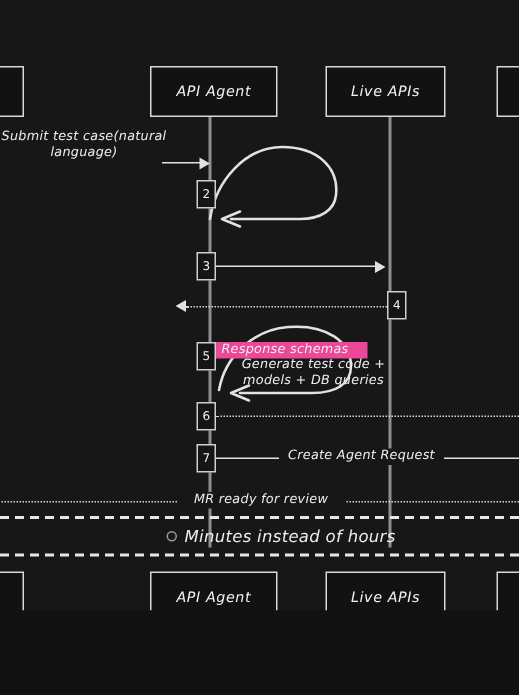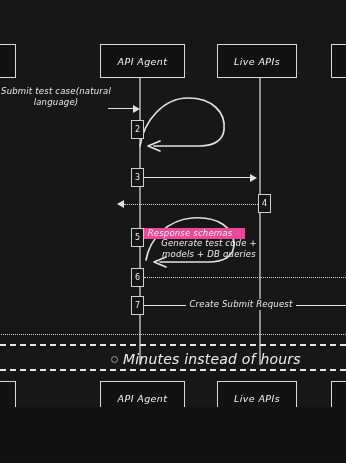--- a/index.html
+++ b/index.html
@@ -103,21 +103,21 @@
   
   .loop{position:absolute;z-index:3;}
   .loop svg{display:block;overflow:visible;}
   
   .note{
     position:absolute;
     display:flex;
     align-items:center;
     gap:5px;
     color:#ededed;
-    font-size:14px;
+    font-size:11px;
     font-style:italic;
     letter-spacing:.2px;
     z-index:5;
     font-family:"DejaVu Sans", sans-serif;
   }
   .clock{
     width:7px;height:7px;
     border:1.2px solid #9a9a9a;
     border-radius:50%;
     box-sizing:border-box;
@@ -174,23 +174,24 @@
   </div>
 
   <div class="msg" style="left:146px;top:218px;width:126px;margin-top:20px;">Generate test code +
 models + DB queries</div>
 
   <div class="stepnum" style="left:131px;top:268px;">6</div>
   <div class="dline" style="left:144px;top:277px;width:210px;"></div>
 
   <div class="stepnum" style="left:131px;top:296px;">7</div>
   <div class="line" style="left:144px;top:305px;width:210px;"></div>
-  <div class="msg" style="left:186px;top:299px;width:110px;background:#171717;">Create Submit Request</div>
+  <div class="msg" style="left:186px;top:299px;width:110px;background:#171717;">Create Agent Request</div>
 
   <div class="dline" style="left:-10px;top:334px;width:366px;"></div>
+  <div class="msg" style="left:118px;top:328px;width:112px;background:#171717;">MR ready for review</div>
 
   <div class="dashline" style="left:-10px;top:344px;width:366px;"></div>
 
   <div class="note" style="left:111px;top:351px;">
     <span class="clock"></span>
     <span>Minutes instead of hours</span>
   </div>
 
   <div class="dashline" style="left:-10px;top:369px;width:366px;"></div>
 

